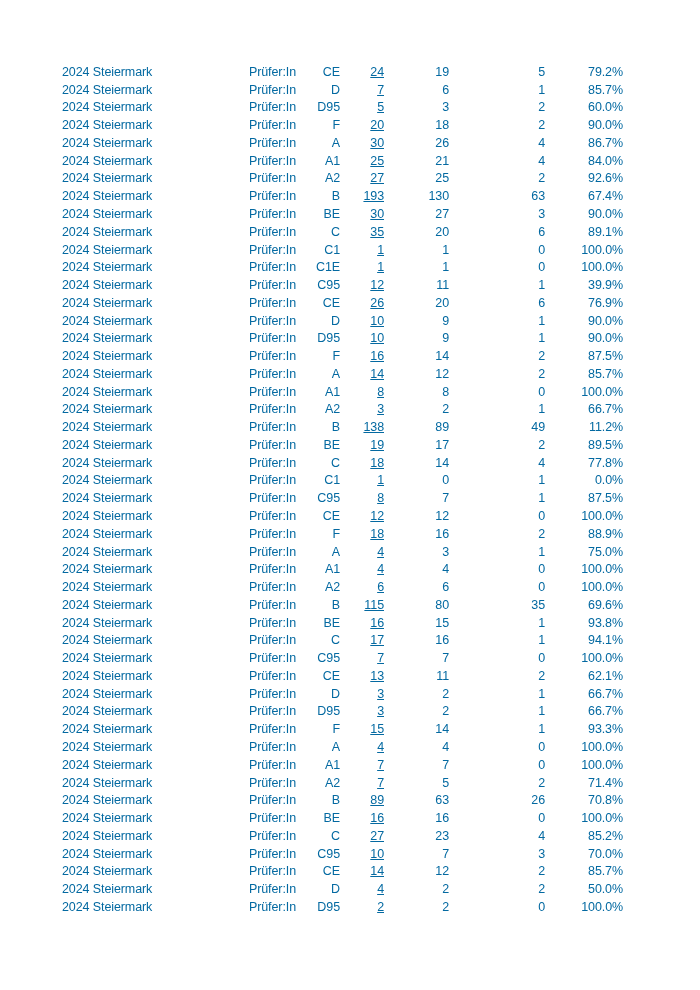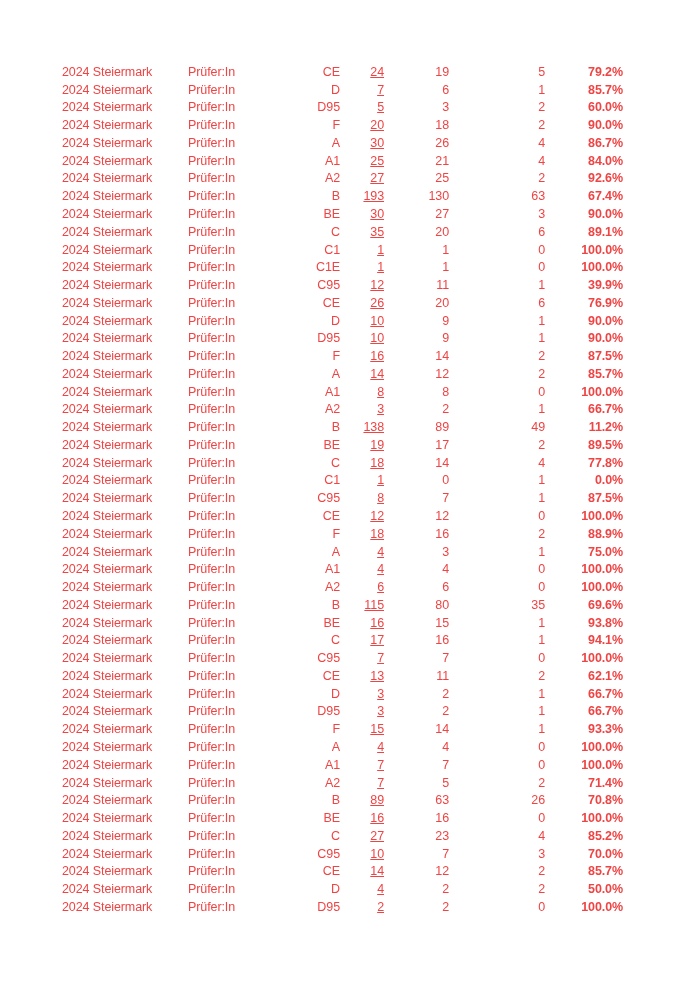--- a/index.html
+++ b/index.html
@@ -7,43 +7,43 @@
     padding: 0;
     background: #ffffff;
   }
   .page {
     position: relative;
     width: 700px;
     height: 990px;
     background: #ffffff;
     overflow: hidden;
     font-family: "Liberation Sans", sans-serif;
-    color: #ef4444;
+    color: #0369a1;
   }
   .results-table {
     position: absolute;
     top: 63px;
     left: 62px;
     width: 561px;
   }
   .row {
     display: flex;
     height: 17.77px;
     align-items: center;
     font-size: 12.5px;
     letter-spacing: -0.1px;
     white-space: nowrap;
   }
   .c1 { width: 126px; text-align: left; }
-  .c2 { width: 108px; text-align: left; }
+  .c2 { width: 108px; text-align: right; }
   .c3 { width: 44px;  text-align: right; }
   .c4 { width: 44px;  text-align: right; text-decoration: underline; }
   .c5 { width: 65px;  text-align: right; }
   .c6 { width: 96px;  text-align: right; }
-  .c7 { width: 78px;  text-align: right; font-weight: bold; }
+  .c7 { width: 78px;  text-align: right; }
 </style>
 </head>
 <body>
 
 <div class="page">
   <div class="results-table">
       <div class="row">
         <span class="c1">2024 Steiermark</span>
         <span class="c2">Prüfer:In</span>
         <span class="c3">CE</span>

